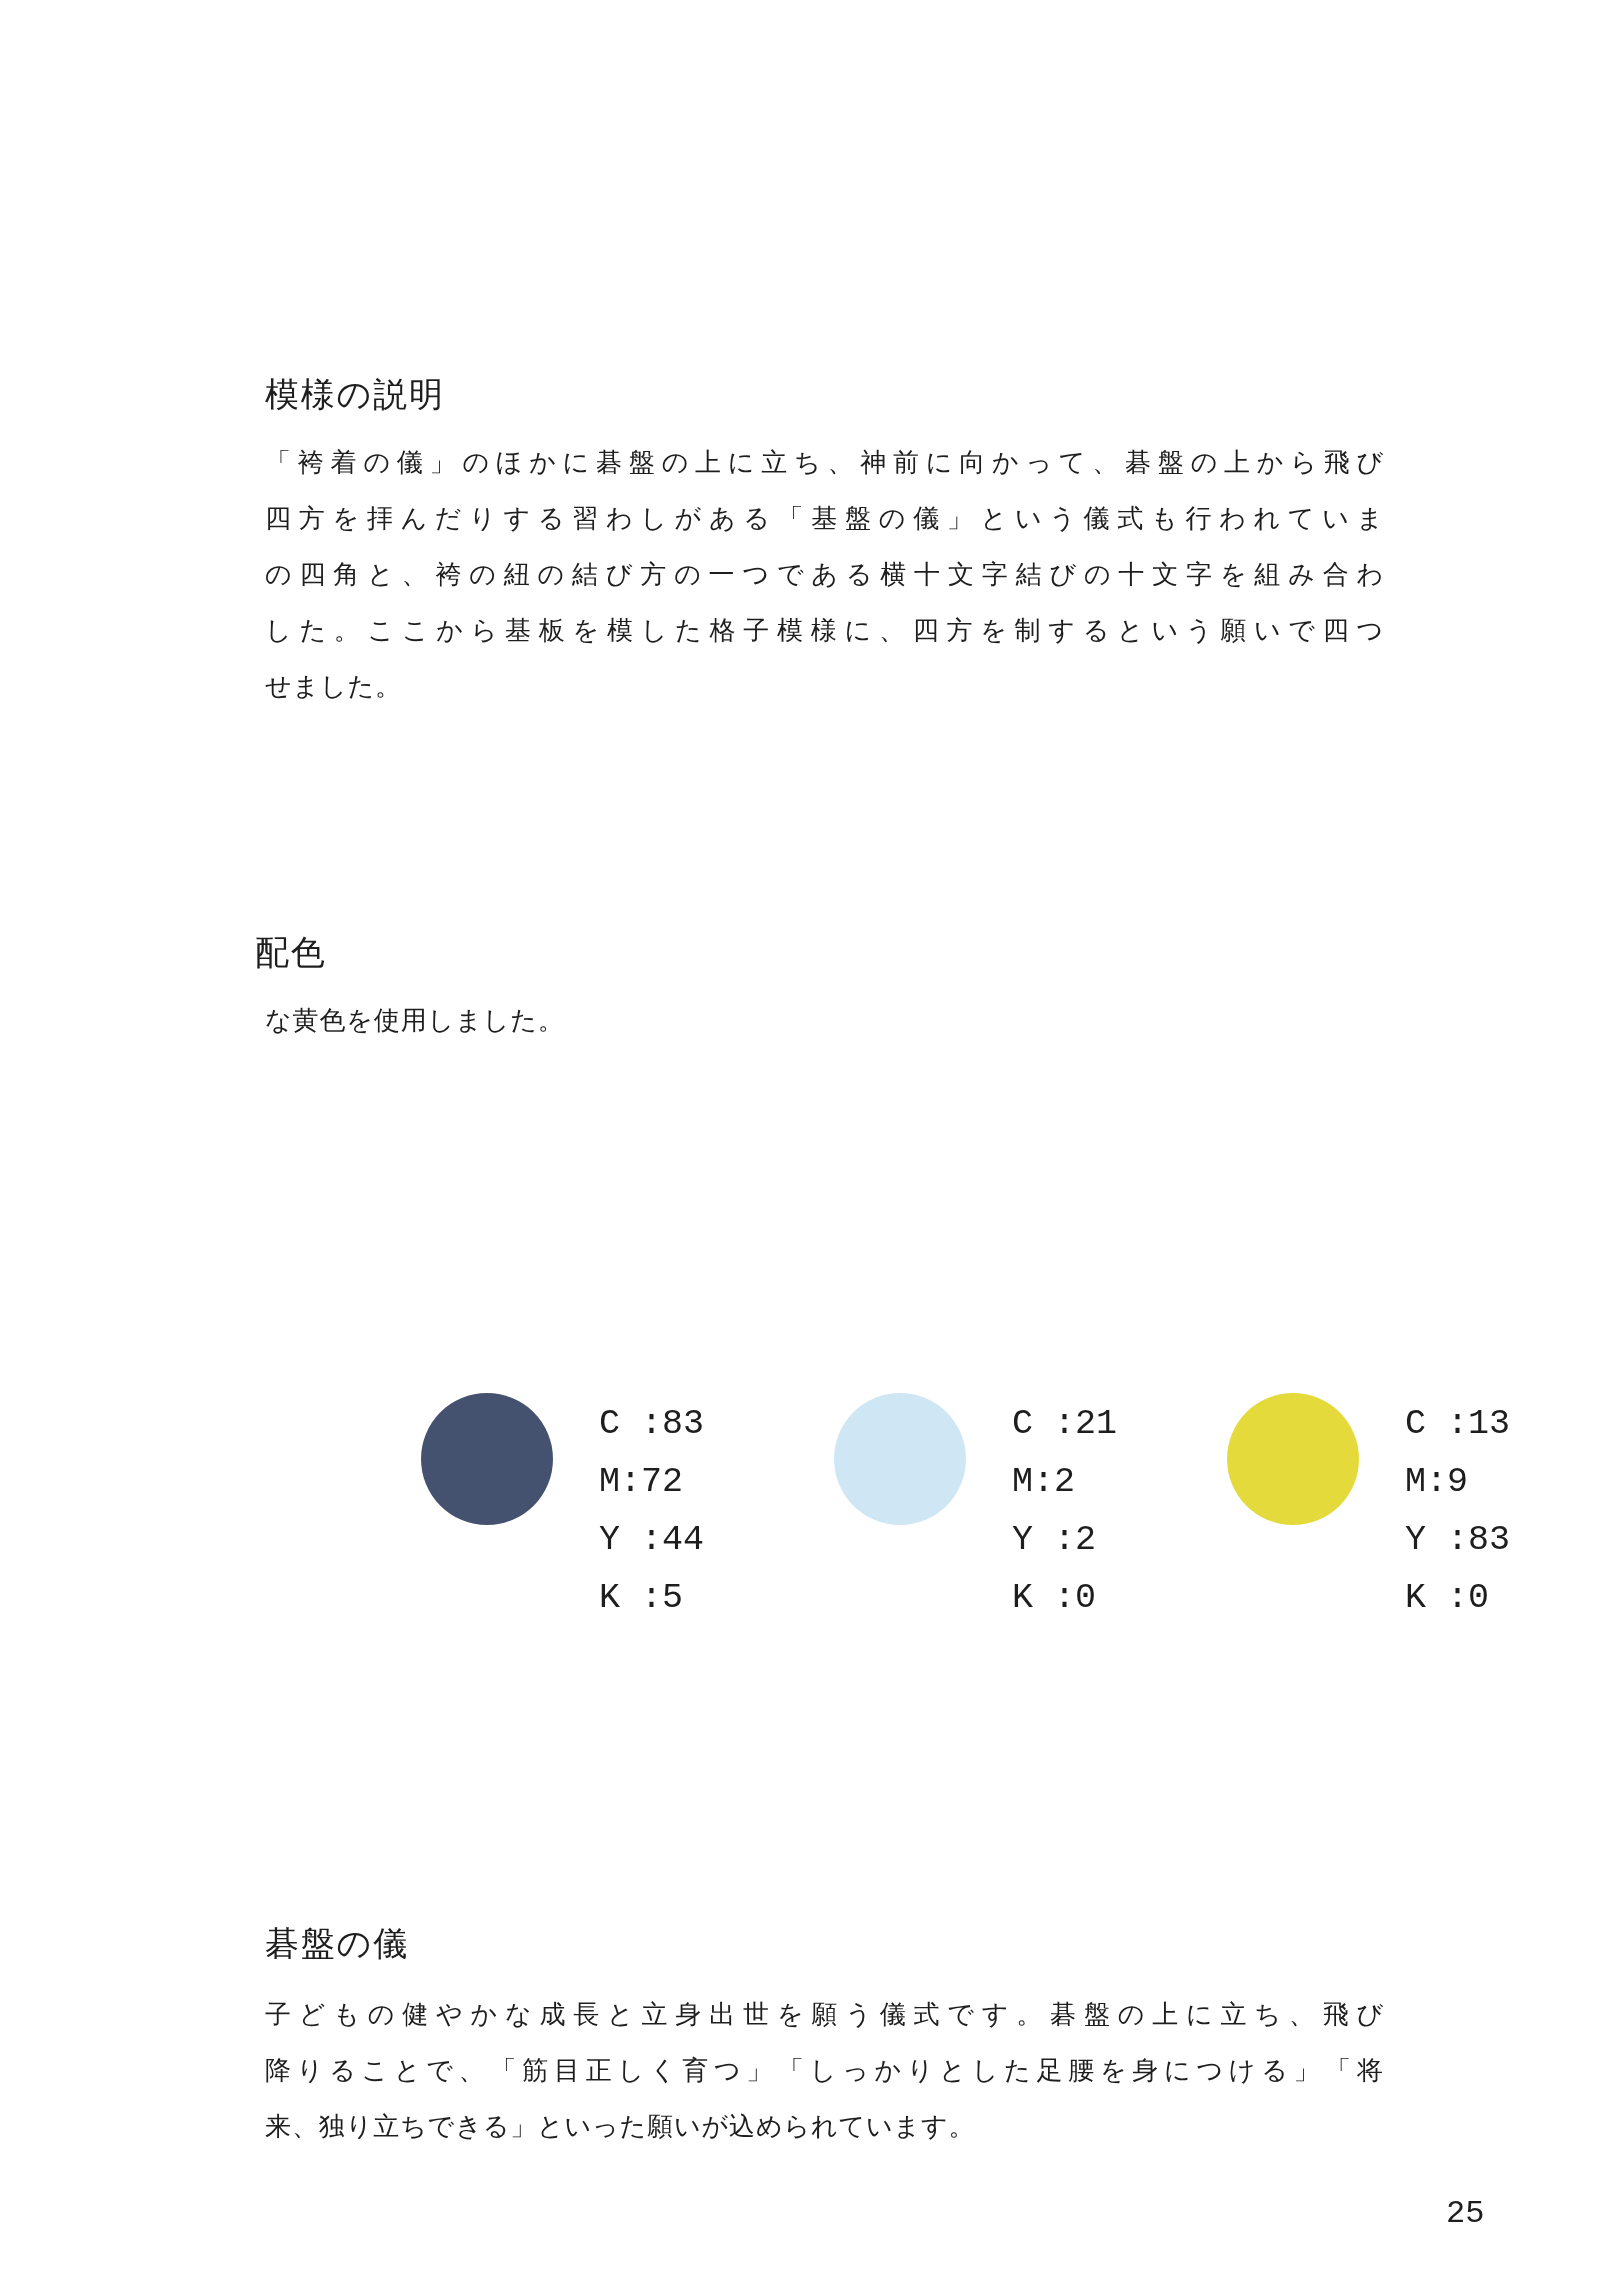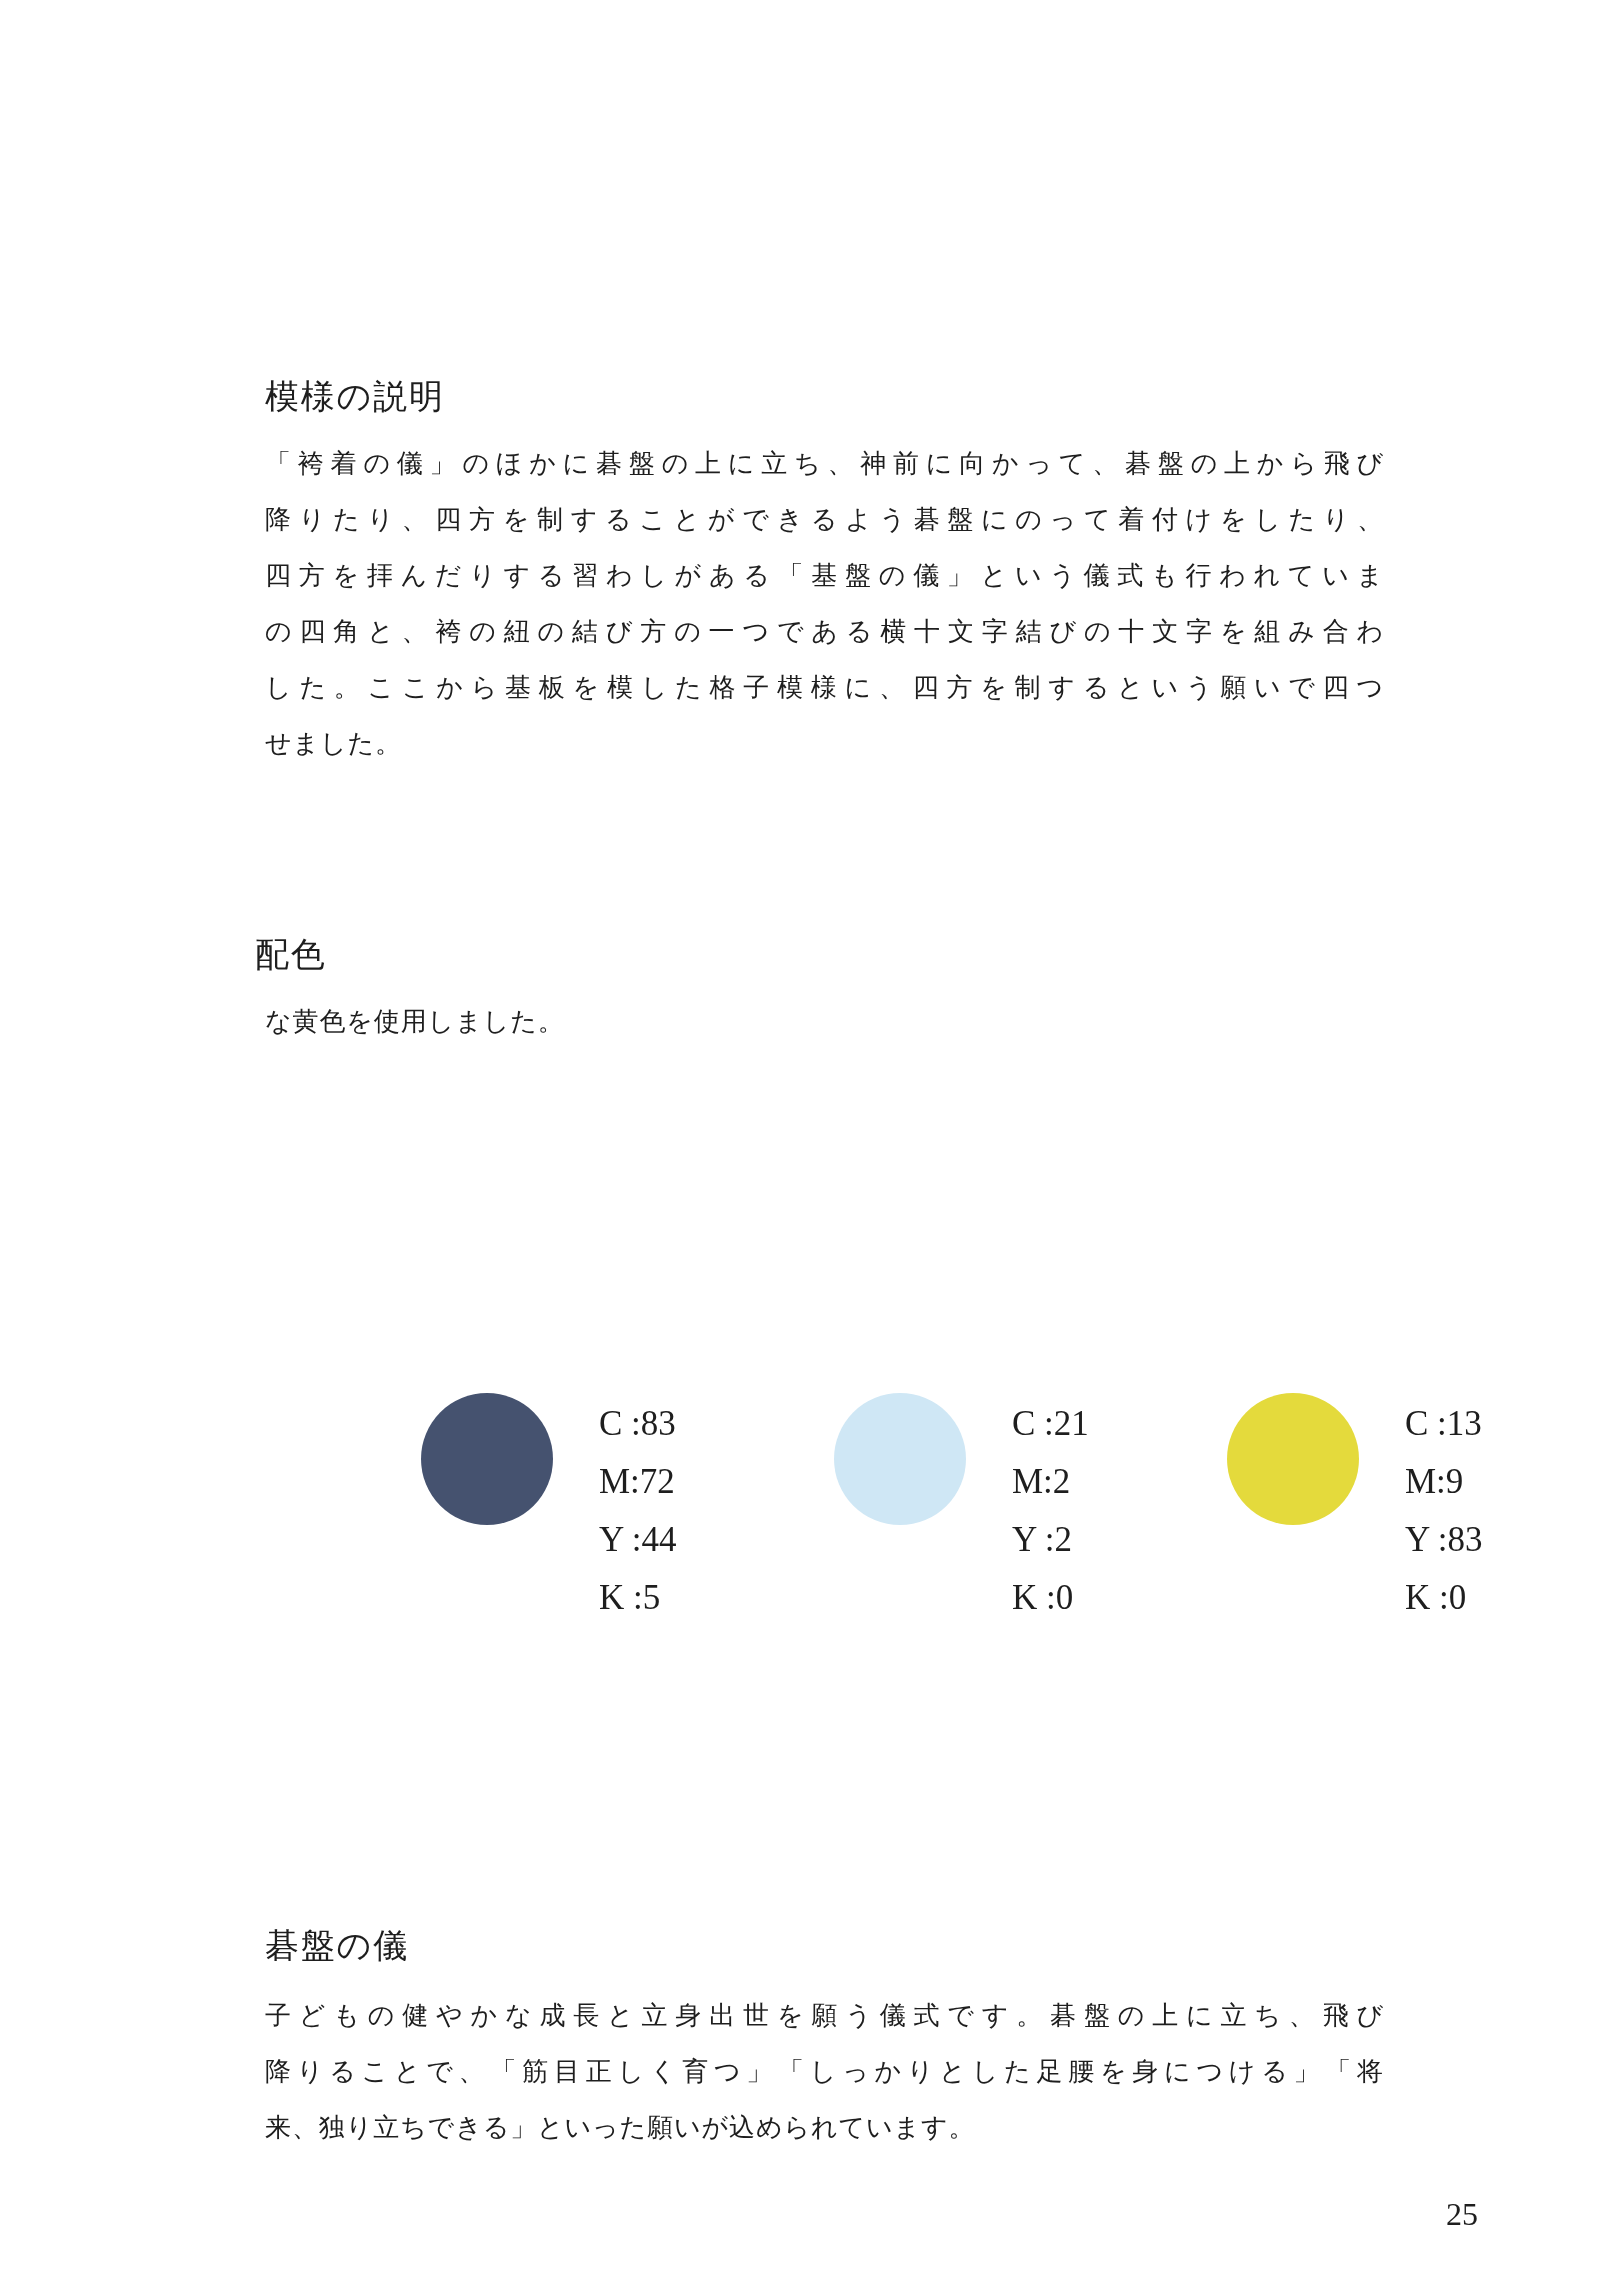--- a/index.html
+++ b/index.html
@@ -5,21 +5,21 @@
   html, body {
     margin: 0;
     padding: 0;
     background: #ffffff;
   }
   .page {
     position: relative;
     width: 1612px;
     height: 2292px;
     background: #ffffff;
-    font-family: Liberation Serif, serif;
+    font-family: Liberation Mono, monospace;
     color: #1e1e1e;
     overflow: hidden;
   }
   .abs { position: absolute; }
   h2.section-heading {
     margin: 0;
     font-size: 34px;
     font-weight: 400;
     line-height: 42px;
     letter-spacing: 1.8px;
@@ -68,21 +68,20 @@
   }
 </style>
 </head>
 <body>
 
 <div class="page">
 
   <h2 class="section-heading abs" style="top:376px; left:265px;">模様の説明</h2>
   <div class="para abs" style="top:436px;">
     <div class="line fill">「袴着の儀」のほかに碁盤の上に立ち、神前に向かって、碁盤の上から飛び</div>
-    <div class="line fill">降りたり、四方を制することができるよう碁盤にのって着付けをしたり、</div>
     <div class="line fill">四方を拝んだりする習わしがある「基盤の儀」という儀式も行われていま</div>
     <div class="line fill">の四角と、袴の紐の結び方の一つである横十文字結びの十文字を組み合わ</div>
     <div class="line fill">した。ここから基板を模した格子模様に、四方を制するという願いで四つ</div>
     <div class="line">せました。</div>
   </div>
 
   <h2 class="section-heading abs" style="top:934px; left:255px;">配色</h2>
   <div class="para abs" style="top:994px;">
     <div class="line">な黄色を使用しました。</div>
   </div>

